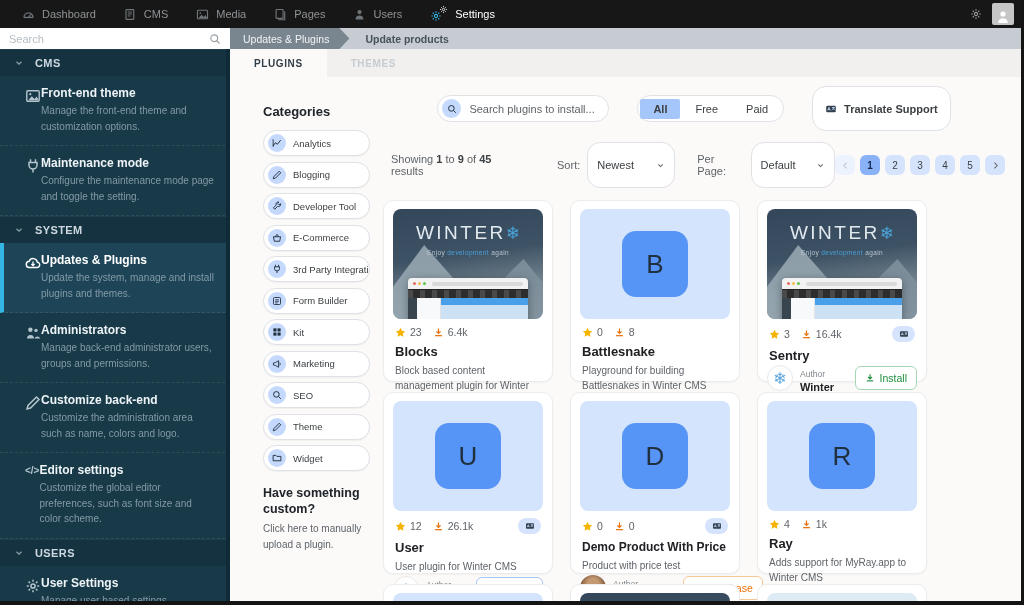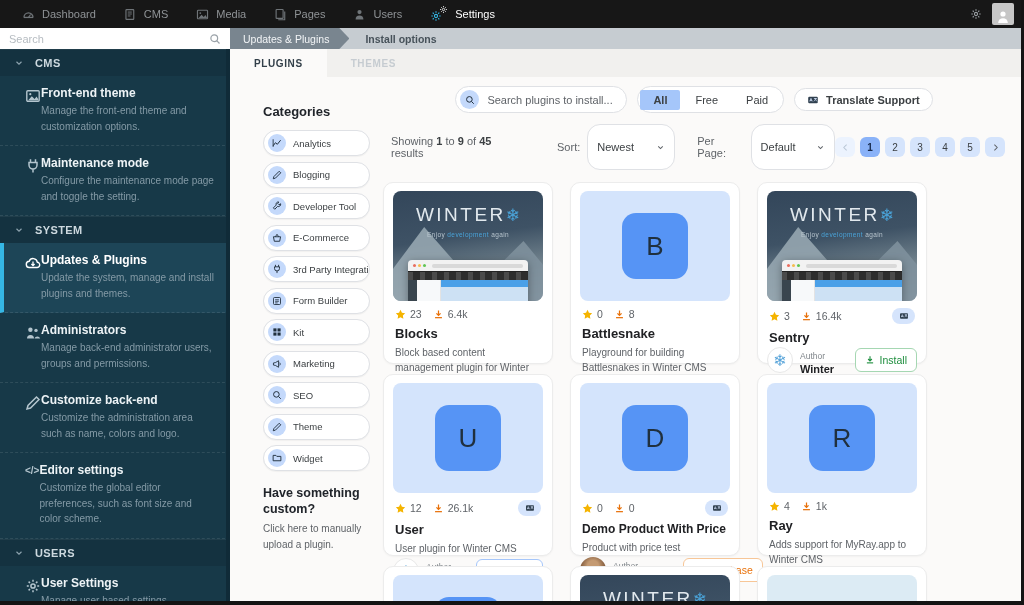--- a/index.html
+++ b/index.html
@@ -59,29 +59,29 @@
   .cat-pill{display:flex;align-items:center;gap:7px;background:#fff;border:1px solid #dfe1e5;border-radius:14px;padding:3px 5px 3px 4px;margin-bottom:5.5px;box-shadow:0 1px 1px rgba(0,0,0,.04);cursor:pointer;white-space:nowrap;overflow:hidden}
   .cat-ic{width:18px;height:18px;border-radius:50%;background:#c4d9fb;display:flex;align-items:center;justify-content:center;color:#21303e;flex-shrink:0}
   .cat-label{font-size:9.5px;color:#3c4043}
   .custom{margin-top:15px}
   .custom-title{font-size:12.5px;font-weight:bold;color:#20242a;line-height:1.25;margin-bottom:4px}
   .custom-desc{font-size:10px;color:#5f6368;line-height:1.55;margin-bottom:9px}
   .upload-btn{width:100%;background:#5d6267;color:#f1f1f1;border:none;border-radius:3px;font-size:10.5px;padding:6px 0;display:flex;align-items:center;justify-content:center;gap:6px;cursor:pointer;font-family:inherit}
 
   
   .plugins{flex:1;min-width:0;padding:9px 19px 0 13px;display:flex;flex-direction:column}
-  .toolbar{display:flex;align-items:center;justify-content:center;gap:10px;margin-bottom:11px}
+  .toolbar{display:flex;align-items:center;justify-content:center;gap:28px;margin-bottom:11px}
   .search-pill{width:172px;height:27px;background:#fff;border:1px solid #dfe1e5;border-radius:14px;display:flex;align-items:center;gap:8px;padding:0 4px}
   .sp-ic{width:19px;height:19px;border-radius:50%;background:#c4d9fb;display:flex;align-items:center;justify-content:center;color:#21303e;flex-shrink:0}
   .search-pill input{border:none;outline:none;background:transparent;flex:1;font-size:11px;color:#5f6368;min-width:0}
   .search-pill input::placeholder{color:#5f6368}
   .filter-group{height:27px;background:#fff;border:1px solid #dfe1e5;border-radius:14px;display:flex;align-items:center;padding:2px;gap:2px}
   .filter{font-size:11px;color:#3c4043;padding:4px 13px;border-radius:2px;cursor:pointer}
   .filter.active{background:#a5c6fa;font-weight:bold}
-  .translate-btn{height:23px;background:#fff;border:1px solid #dfe1e5;border-radius:14px;display:flex;align-items:center;gap:7px;padding:0 12px;font-size:11px;font-weight:bold;color:#3c4043;cursor:pointer;font-family:inherit}
+  .translate-btn{height:45px;background:#fff;border:1px solid #dfe1e5;border-radius:14px;display:flex;align-items:center;gap:7px;padding:0 12px;font-size:11px;font-weight:bold;color:#3c4043;cursor:pointer;font-family:inherit}
   .translate-btn .tic{color:#30404f}
 
   .results-row{display:flex;align-items:center;margin:0 0 12px 8px}
   .showing{font-size:11px;color:#5f6368}
   .showing b{color:#3c4043}
   .sel-group{display:flex;align-items:center;gap:7px;margin-left:36px;font-size:11px;color:#5f6368}
   .select-pill{border:1px solid #dfe1e5;background:#fff;border-radius:13px;padding:16px 9px;width:88px;display:flex;justify-content:space-between;align-items:center;font-size:11px;color:#3c4043;cursor:pointer}
   .select-pill .chev{color:#5f6368}
   .pagination{margin-left:auto;display:flex;gap:5px;align-items:center}
   .page{width:20px;height:20px;border-radius:6px;background:#d5e4fc;color:#3c4043;font-size:10px;display:flex;align-items:center;justify-content:center;cursor:pointer}
@@ -327,21 +327,21 @@
   <div class="search-box">
     <input type="text" placeholder="Search" style="">
     <span class="mag">
         <svg class="i12" viewBox="0 0 16 16">
           <use href="#ic-mag"></use>
         </svg>
       </span>
   </div>
   <div class="breadcrumb">
     <span class="crumb-chip">Updates &amp; Plugins</span>
-    <span class="crumb-label">Install options</span>
+    <span class="crumb-label">Update products</span>
   </div>
 </div>
 
 <div class="main">
 
   <aside class="sidebar">
     <div class="sb-section">
       <span class="chev">
           <svg class="i10" viewBox="0 0 16 16">
             <use href="#ic-chev-down"></use>

